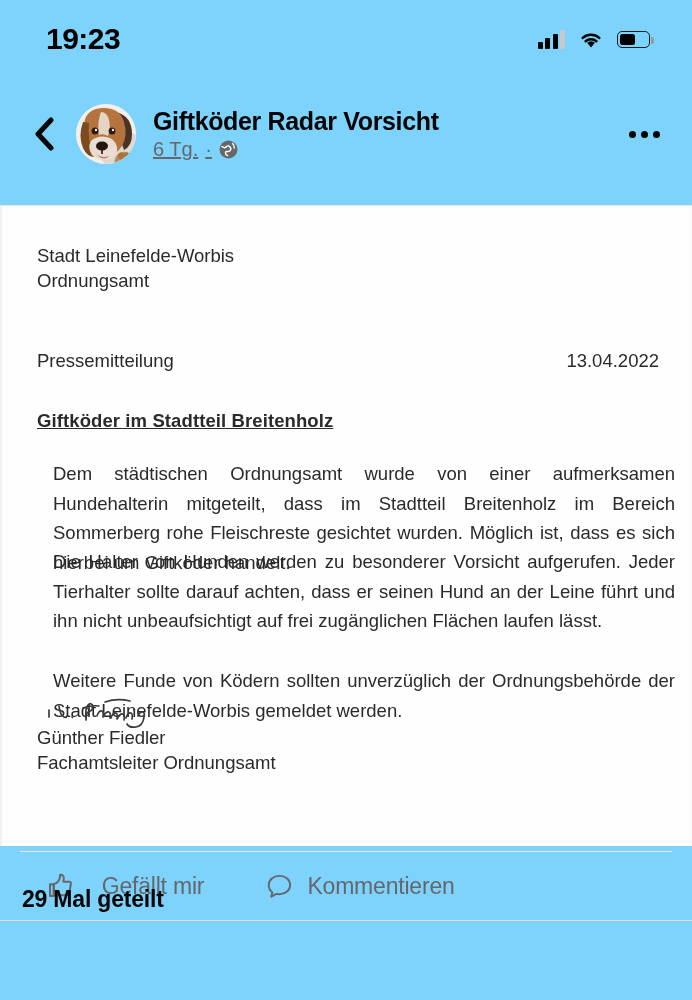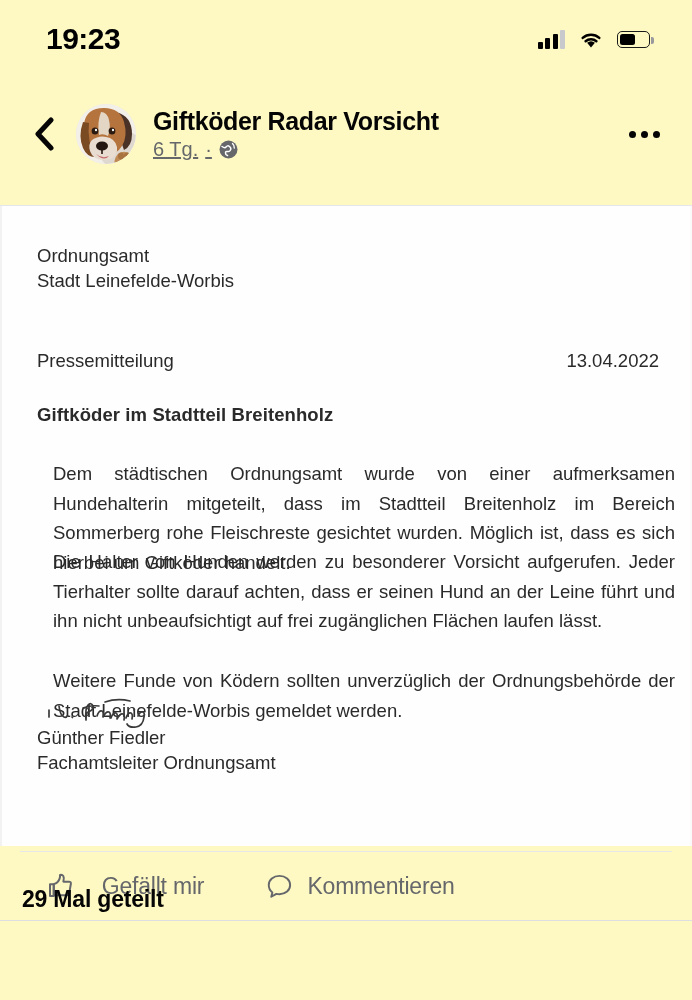--- a/index.html
+++ b/index.html
@@ -2,21 +2,21 @@
 <html><head>
 <meta charset="utf-8">
 <style>
   * { margin:0; padding:0; box-sizing:border-box; }
   html, body {
     width:692px; height:1000px;
     background:#ffffff;
     font-family:"Liberation Sans", sans-serif;
     -webkit-font-smoothing:antialiased;
   }
-  .screen { position:relative; width:692px; height:1000px; overflow:hidden; background:#fef9c3; }
+  .screen { position:relative; width:692px; height:1000px; overflow:hidden; background:#7dd3fc; }
 
   
   .statusbar {
     position:absolute; left:0; top:0; width:692px; height:78px;
     display:flex; align-items:center; justify-content:space-between;
     padding:0 42px 0 46px;
   }
   .clock { font-size:30px; font-weight:700; color:#000; letter-spacing:-0.5px; }
   .status-icons { display:flex; align-items:center; gap:13px; }
   .sig { display:flex; align-items:flex-end; gap:2.5px; height:19px; }
@@ -67,22 +67,22 @@
     border-left:2px solid #f2f2f2; border-right:2px solid #fafafa;
   }
   .doc-inner { position:absolute; left:35px; top:0; width:622px; }
   .doc p, .doc div { color:#2a2a2a; font-family:"Liberation Sans", sans-serif; }
   .sender { position:absolute; top:38px; left:0; font-size:18.5px;
             line-height:1.33; color:#2d2d2d; }
   .pm-row { position:absolute; top:144px; left:0; width:622px;
             display:flex; justify-content:space-between; align-items:baseline; }
   .pm-label { font-size:18.5px; color:#2d2d2d; }
   .pm-date { font-size:18.5px; color:#2d2d2d; }
-  .doc-title { position:absolute; top:198px; left:0; font-size:18.5px;
-               font-weight:700; color:#1f1f1f; letter-spacing:0.1px; }
+  .doc-title { position:absolute; top:204px; left:0; font-size:18.5px;
+               font-weight:700; color:#1f1f1f; letter-spacing:0.1px;text-decoration:underline; }
   .para { position:absolute; left:16px; width:622px; font-size:18.5px;
           line-height:1.6; text-align:justify; text-justify:inter-word;
           color:#2d2d2d; }
   .para.p1 { top:253px; }
   .para.p2 { top:341px; }
   .para.p3 { top:430px;margin-top:30px; }
   .sign-block { position:absolute; top:490px; left:0; }
   .signature { height:36px; width:185px; display:block; margin-left:8px;
                margin-bottom:-6px; }
   .sign-name { font-size:18.5px; line-height:1.35; color:#2d2d2d; }
@@ -196,22 +196,22 @@
         <b></b>
     </div>
   </div>
 
   <div class="hdr-divider"></div>
 
   <div class="doc">
     <div class="doc-inner">
 
       <div class="sender">
+        <div>Stadt Leinefelde-Worbis</div>
         <div>Ordnungsamt</div>
-        <div>Stadt Leinefelde-Worbis</div>
       </div>
 
       <div class="pm-row">
         <div class="pm-label">Pressemitteilung</div>
         <div class="pm-date">13.04.2022</div>
       </div>
 
       <div class="doc-title">Giftköder im Stadtteil Breitenholz</div>
 
       <div class="para p1">Dem städtischen Ordnungsamt wurde von einer aufmerksamen Hundehalterin mitgeteilt, dass im Stadtteil Breitenholz im Bereich Sommerberg rohe Fleischreste gesichtet wurden. Möglich ist, dass es sich hierbei um Giftköder handelt.</div>

